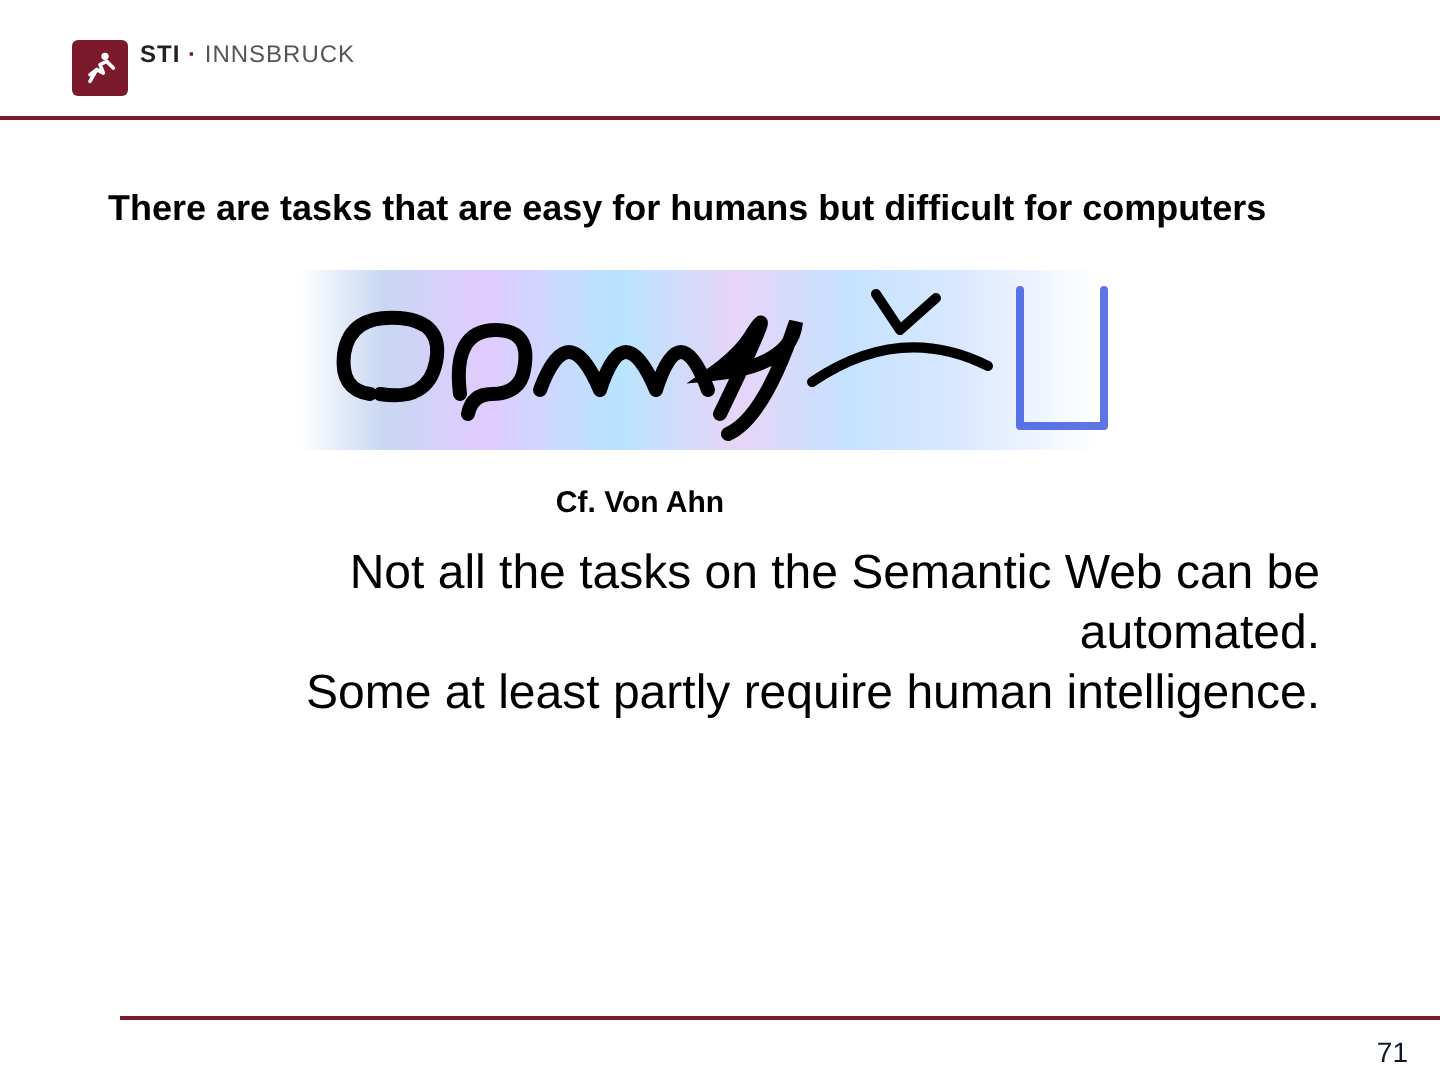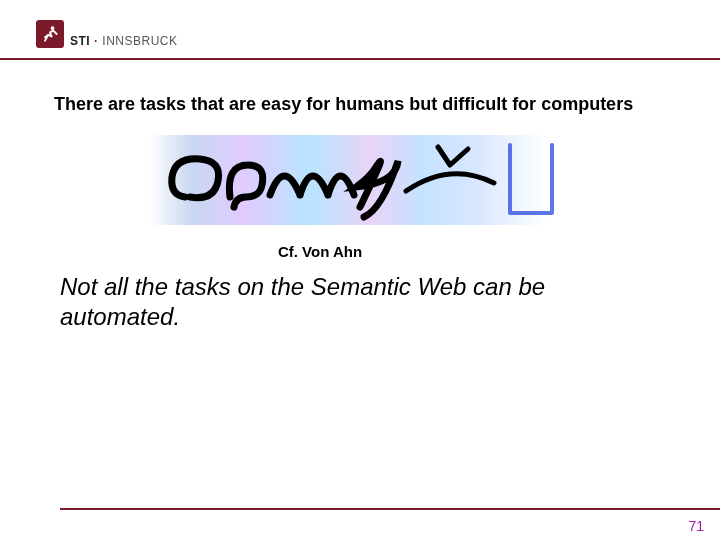--- a/index.html
+++ b/index.html
@@ -18,21 +18,21 @@
     justify-content: space-between;
     align-items: center;
     padding: 20px 36px 10px 36px;
   }
   .slide-title {
     font-weight: bold;
     font-size: 18px;
   }
   .logo {
     display: flex;
-    align-items: flex-end;
+    align-items: flex-start;
     gap: 6px;
   }
   .logo-mark {
     width: 28px;
     height: 28px;
     background: #7a1a2b;
     border-radius: 3px;
     display: flex;
     align-items: center;
     justify-content: center;
@@ -80,40 +80,39 @@
   .citation {
     text-align: center;
     font-weight: bold;
     font-size: 15px;
     margin: 18px 80px 12px 0;
   }
 
   .body-text {
     font-size: 24px;
     line-height: 1.25;
-    text-align: left;
+    text-align: right;
     margin: 8px 60px 0 60px;
-    font-style: italic;
   }
 
   .footer-rule {
     position: absolute;
     left: 60px;
     right: 0;
     bottom: 30px;
     height: 2px;
     background: #7a1a2b;
     border: none;
     margin: 0;
   }
   .page-number {
     position: absolute;
     right: 16px;
     bottom: 6px;
-    color: #a21caf;
+    color: #0f172a;
     font-size: 14px;
   }
 </style>
 </head>
 <body>
 
 <div class="header">
   <div class="logo">
     <div class="logo-mark">
       <svg viewBox="0 0 24 24" width="20" height="20">
@@ -142,16 +141,17 @@
     <path d="M210 72 Q240 10 226 32 Q220 42 206 52 Q246 48 248 26 Q232 74 214 82" fill="none" stroke="#000" stroke-width="7" stroke-linecap="round"></path>
     <path d="M256 56 Q300 26 344 48 M300 30 L288 12 M300 30 L318 14" fill="none" stroke="#000" stroke-width="5" stroke-linecap="round"></path>
     <path d="M360 10 L360 78 M360 78 L402 78 M402 78 L402 10" fill="none" stroke="#1a3bdc" stroke-width="4" stroke-linecap="round" opacity="0.7"></path>
   </svg>
 </div>
 
 <div class="citation">Cf. Von Ahn</div>
 
 <div class="body-text">
   <span>Not all the tasks on the Semantic Web can be automated.</span><br>
+  <span>Some at least partly require human intelligence.</span>
 </div>
 
 <hr class="footer-rule">
 <div class="page-number">71</div>
 
 </body></html>

